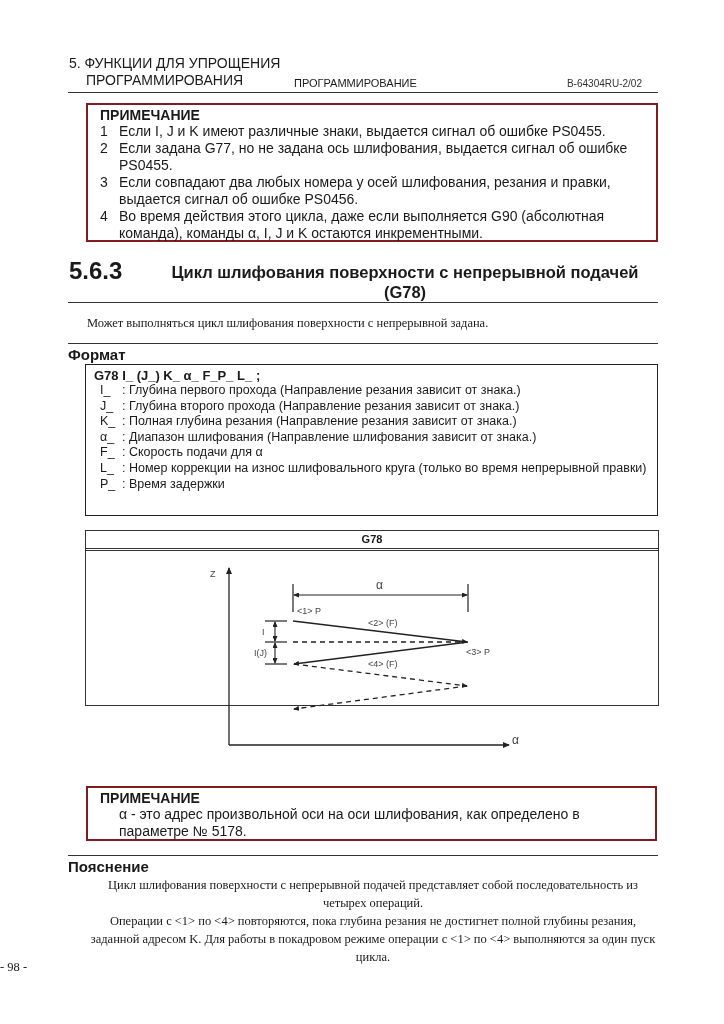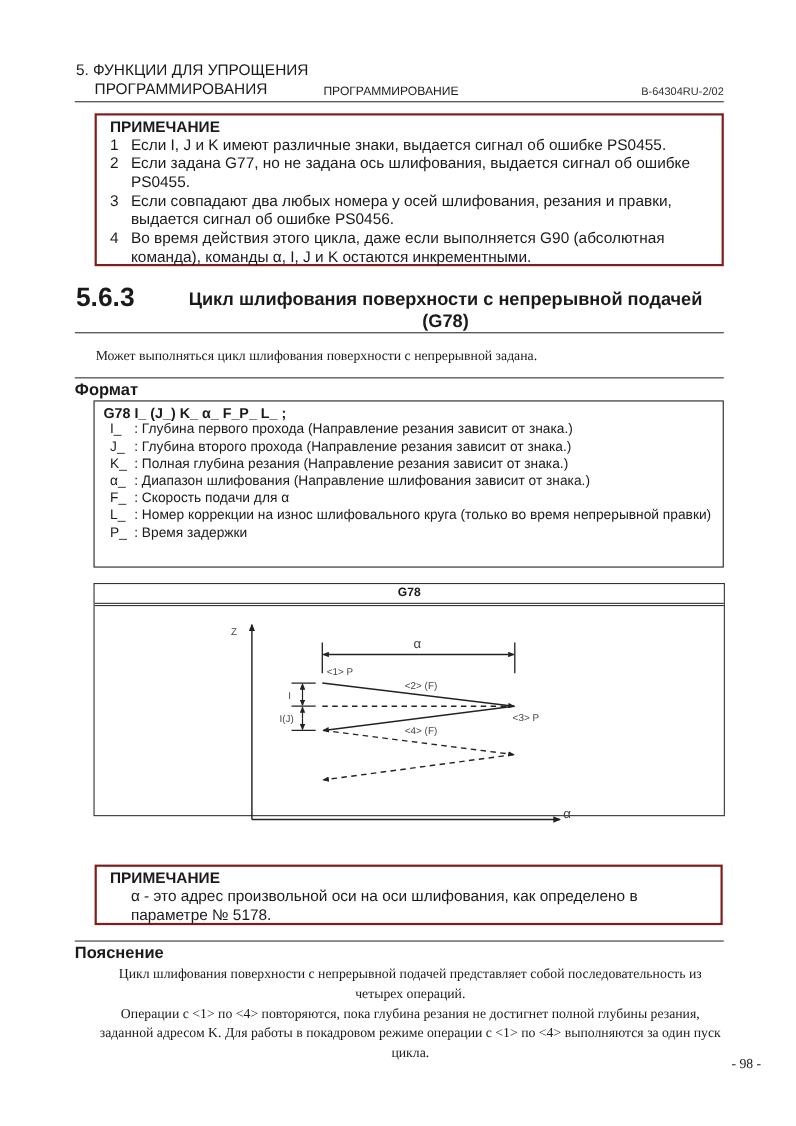--- a/index.html
+++ b/index.html
@@ -1,37 +1,37 @@
 <!DOCTYPE html>
 <html><head>
 <meta charset="utf-8">
 <style>
   html, body { margin:0; padding:0; background:#fff; }
   body { width:724px; height:1024px; position:relative; overflow:hidden; color:#1a1a1a; font-family:"Liberation Sans", sans-serif; }
   .abs { position:absolute; }
   .hdr-chapter { left:69px; top:55px; font-size:14px; line-height:17px; }
   .hdr-chapter .l2 { padding-left:17px; }
   .hdr-center { left:294px; top:77px; font-size:11px; }
-  .hdr-code { right:66px; top:78px; font-size:10px; color:#333;text-align:center; }
+  .hdr-code { right:82px; top:78px; font-size:10px; color:#333;text-align:center; }
   .rule { position:absolute; height:0; border-top:1.5px solid #333; }
   .note-box { position:absolute; border:2px solid #7f1d1d; box-sizing:border-box; }
   .note-title { font-weight:bold; font-size:14px; line-height:16px; }
   .note-list { margin:0; padding:0; list-style:none; font-size:14px; line-height:17px; }
   .note-list li { position:relative; padding-left:19px; }
   .note-list .num { position:absolute; left:0; }
   .sec-num { left:69px; top:257px; font-weight:bold; font-size:24px; }
   .sec-title { left:155px; top:262px; font-weight:bold; font-size:16.5px; line-height:20px; width:500px;text-align:center; }
   .serif { font-family:"Liberation Serif", serif; font-size:12.5px; line-height:18px; }
   .subhead { font-weight:bold; font-size:15px; }
   .fmt-box { position:absolute; left:85px; top:364px; width:573px; height:152px; border:1.5px solid #222; box-sizing:border-box; }
   .fmt-cmd { font-weight:bold; font-size:13px; margin:3px 0 0 8px; }
   .fmt-row { font-size:12.5px; line-height:15.6px; display:flex; margin-left:14px; }
   .fmt-key { width:22px; flex:none; }
   .fmt-desc { flex:1; }
-  .fig-box { position:absolute; left:85px; top:530px; width:574px; height:212px; border:1.5px solid #333; box-sizing:border-box; }
+  .fig-box { position:absolute; left:85px; top:530px; width:574px; height:176px; border:1.5px solid #333; box-sizing:border-box; }
   .fig-title { height:17px; border-bottom:3px double #333; text-align:center; font-weight:bold; font-size:11px; line-height:17px; }
   svg text { font-family:"Liberation Sans", sans-serif; fill:#444; }
 </style>
 </head>
 <body>
 
 <div class="abs hdr-chapter">
   <div>5. ФУНКЦИИ ДЛЯ УПРОЩЕНИЯ</div>
   <div class="l2">ПРОГРАММИРОВАНИЯ</div>
 </div>
@@ -141,13 +141,13 @@
   <div style="font-size:14px; line-height:17px; padding-left:19px;">α - это адрес произвольной оси на оси шлифования, как определено в параметре № 5178.</div>
 </div>
 
 <div class="rule" style="left:68px; width:590px; top:855px;"></div>
 <div class="abs subhead" style="left:68px; top:858px;">Пояснение</div>
 <div class="abs serif" style="left:87px; top:876px; width:572px;text-align:center;">
   <div>Цикл шлифования поверхности с непрерывной подачей представляет собой последовательность из четырех операций.</div>
   <div>Операции с &lt;1&gt; по &lt;4&gt; повторяются, пока глубина резания не достигнет полной глубины резания, заданной адресом K. Для работы в покадровом режиме операции с &lt;1&gt; по &lt;4&gt; выполняются за один пуск цикла.</div>
 </div>
 
-<div class="abs serif" style="left:0; width:660px; text-align:right; top:958px;padding-left:32px;">- 98 -</div>
+<div class="abs serif" style="left:0; width:660px; text-align:left; top:958px;">- 98 -</div>
 
 </body></html>

